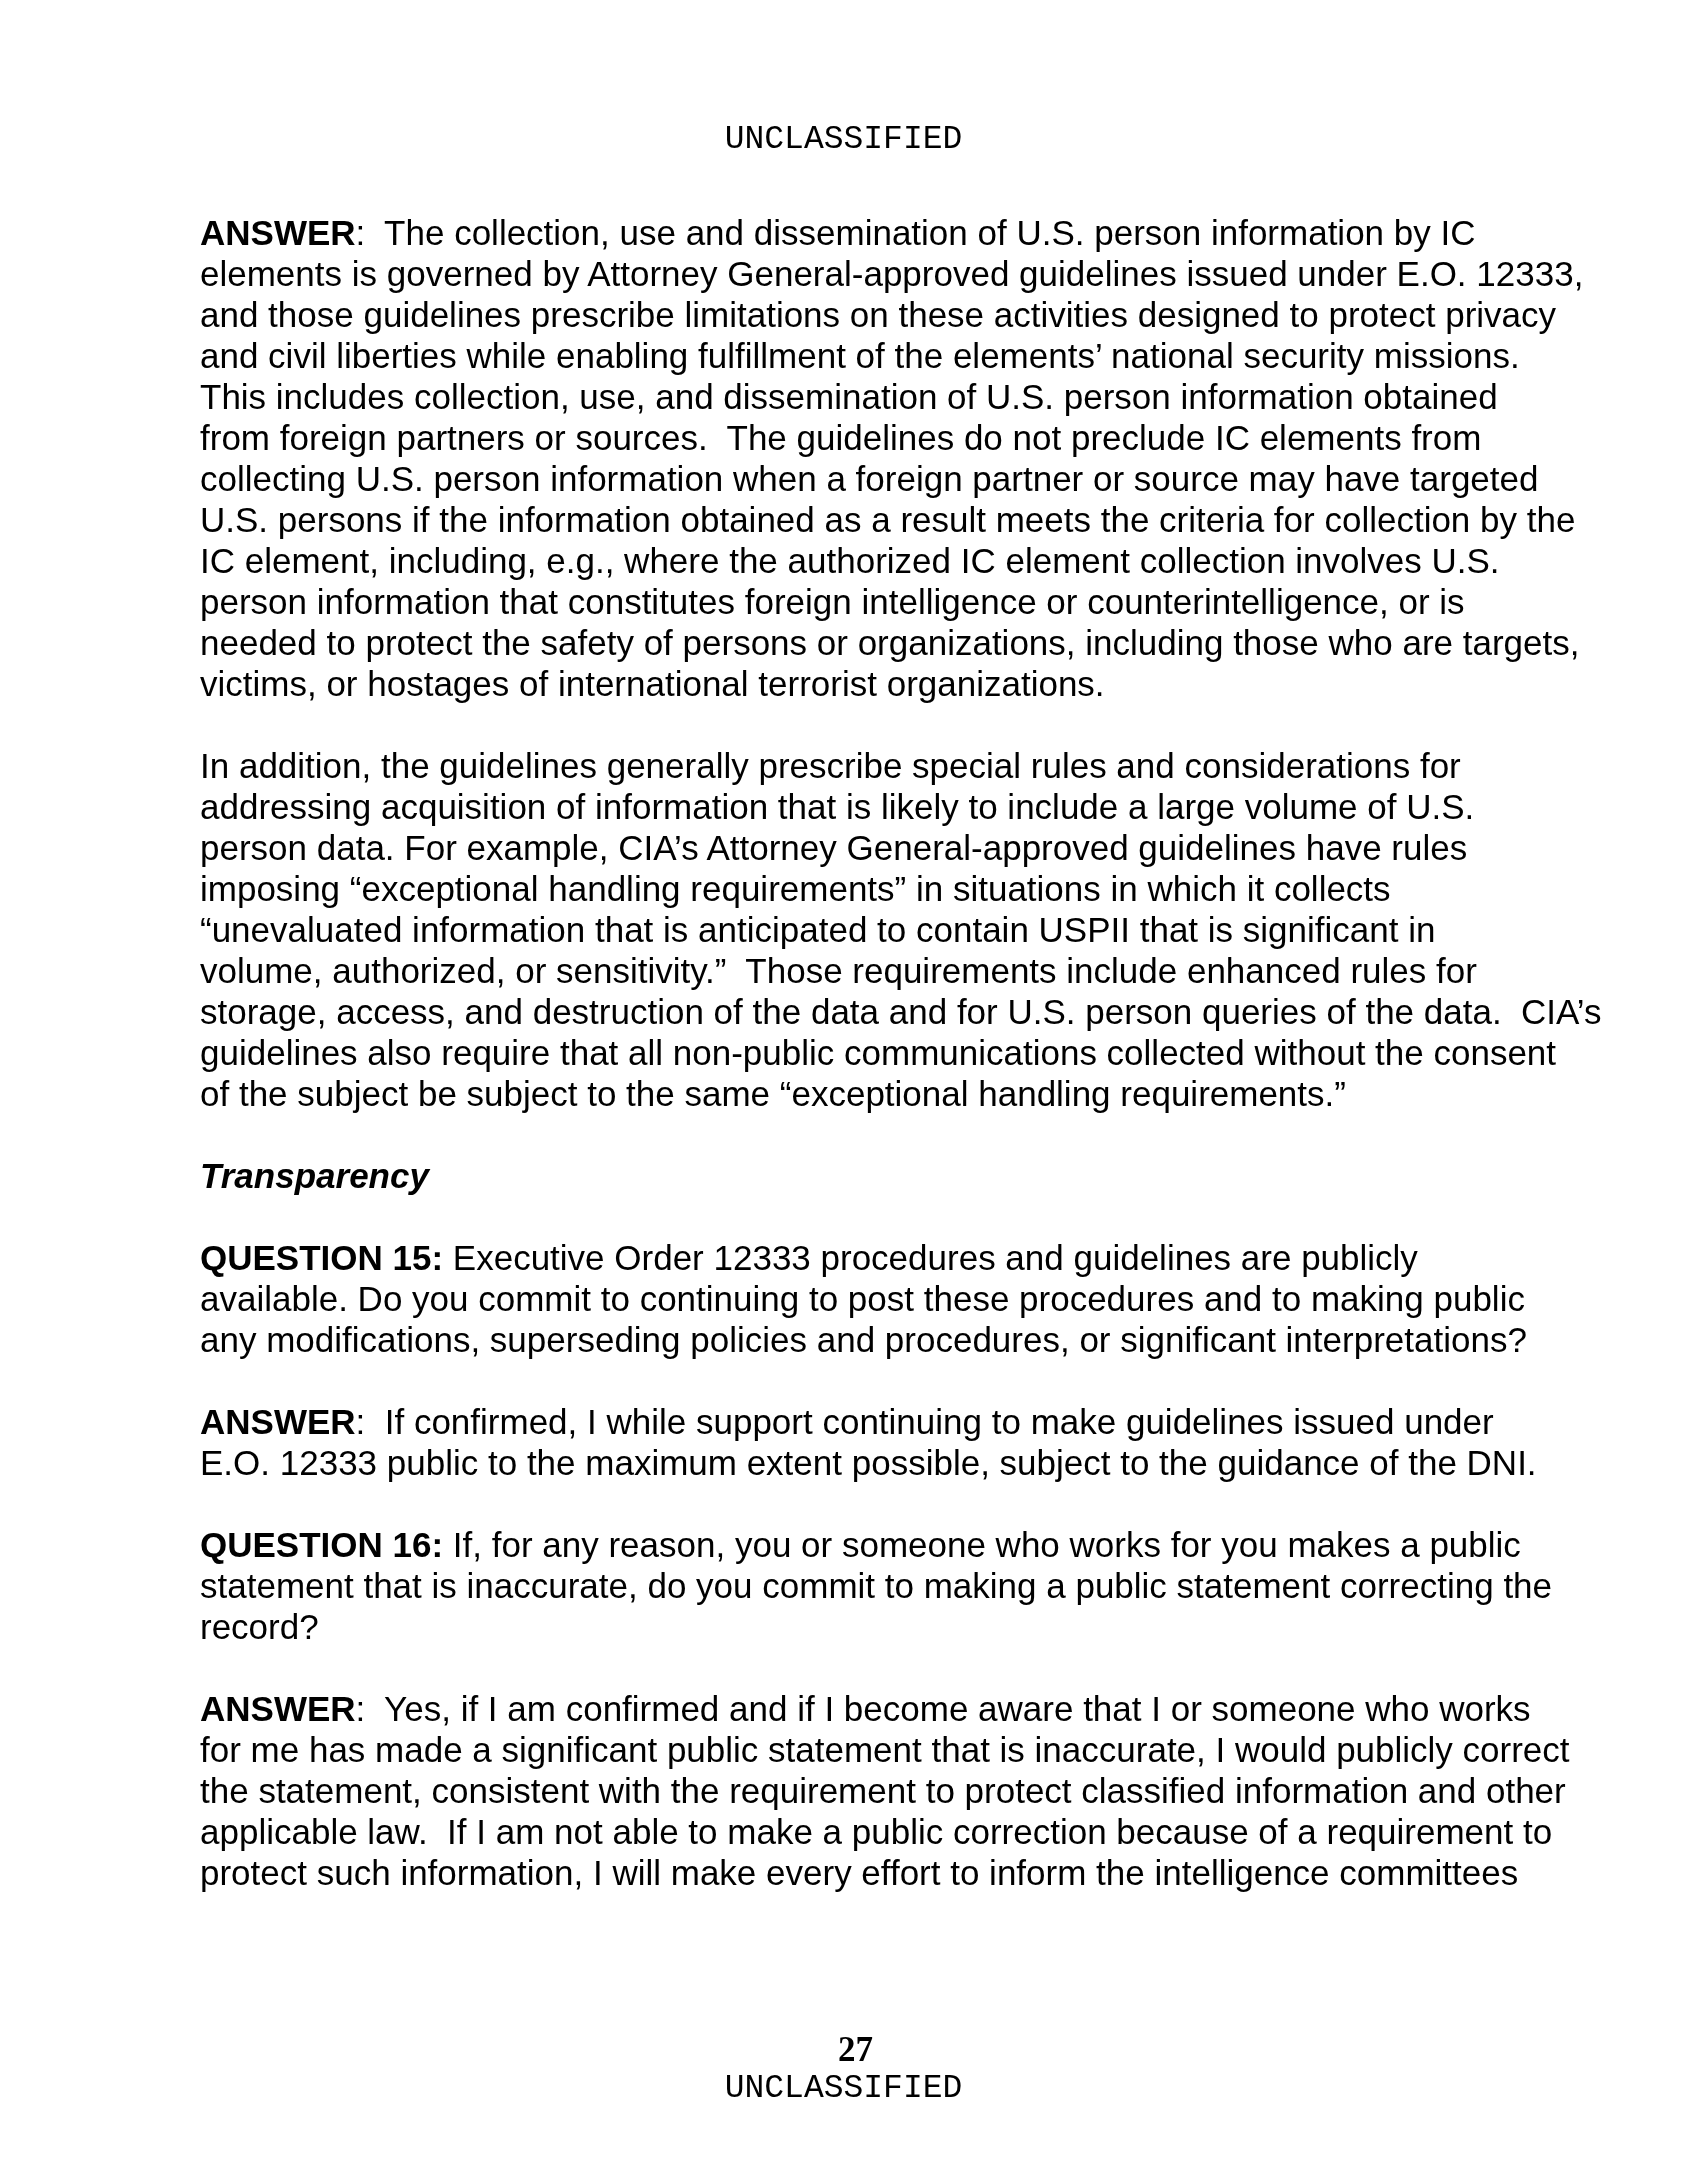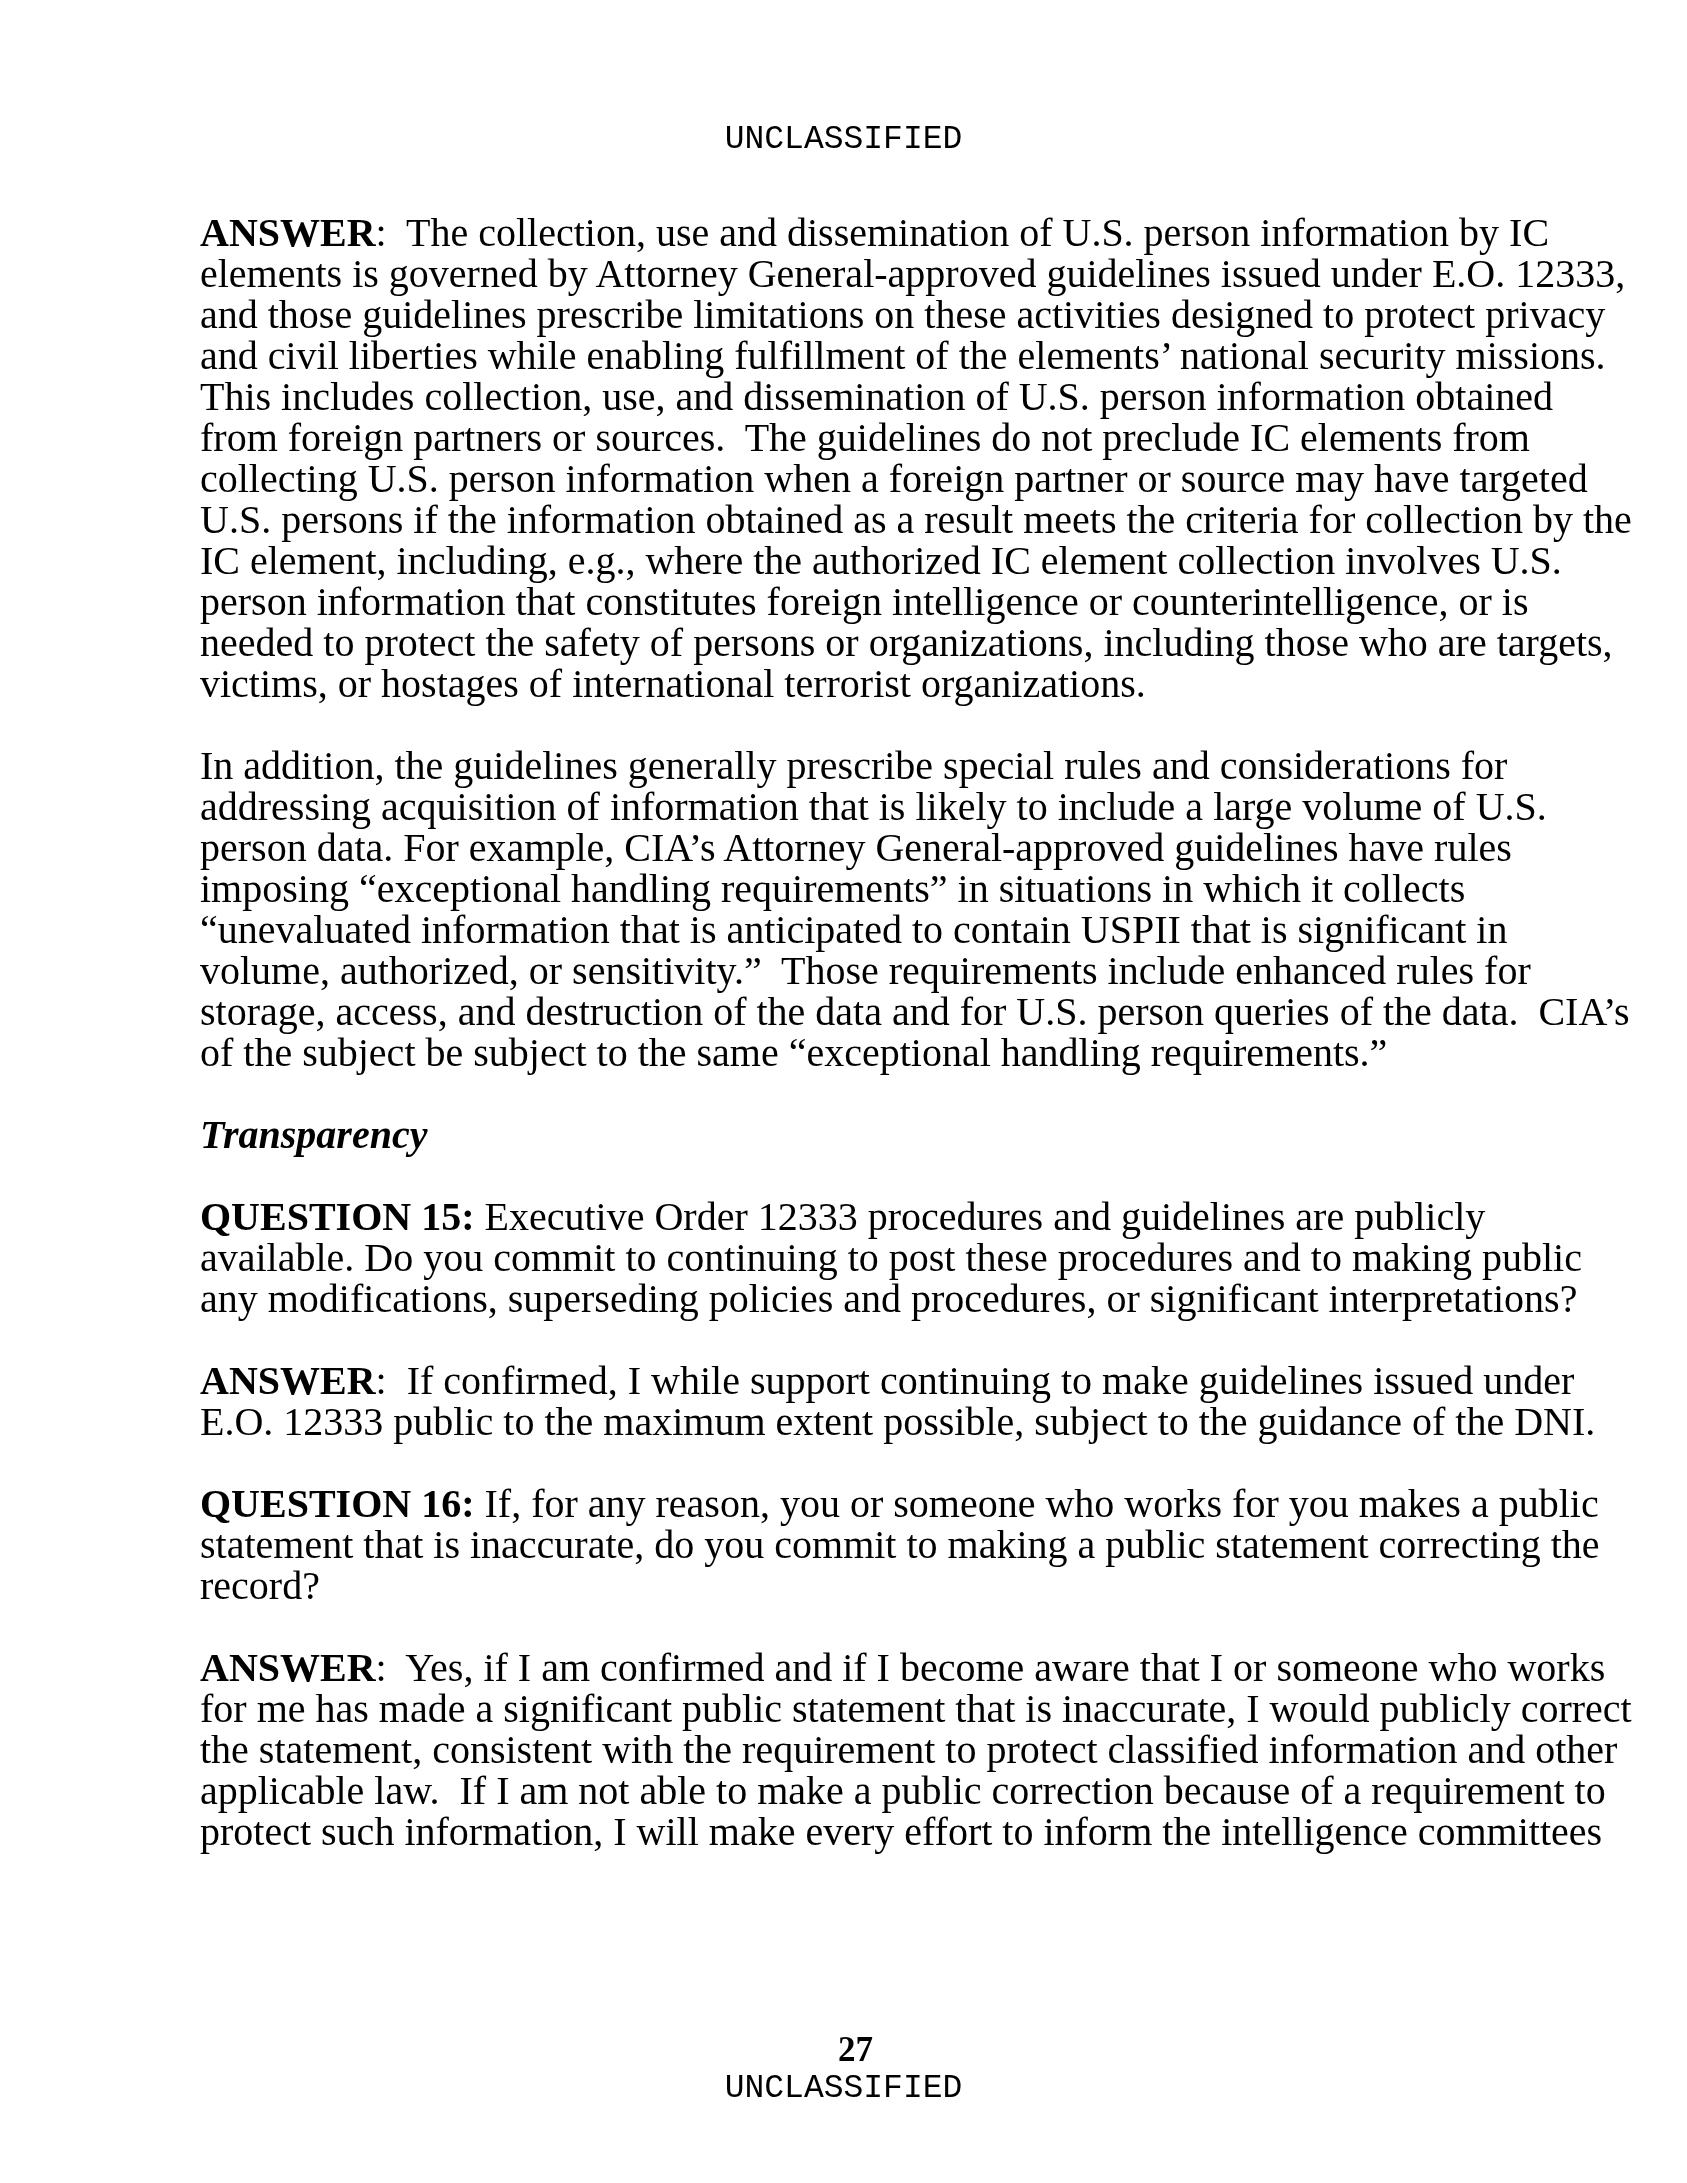--- a/index.html
+++ b/index.html
@@ -12,22 +12,22 @@
   }
   .marking.top { top: 108px; }
   .marking.bottom { top: 2057px; }
   .page-number {
     position: absolute; left: 0; width: 1687px; top: 2017px; text-align: center;
     font-family: "Liberation Serif", "DejaVu Serif", serif;
     font-size: 35px; line-height: 41px; font-weight: bold; padding-left: 12px;
   }
   .body {
     position: absolute; left: 200px; top: 200px; width: 1323px;
-    font-family: Liberation Serif, serif;
-    font-size: 40px; line-height: 41px;
+    font-family: Liberation Sans, sans-serif;
+    font-size: 35px; line-height: 41px;
   }
   .block { margin: 0 0 41px 0; }
   .line { white-space: pre; height: 41px; }
   .b { font-weight: bold; }
   .bi { font-weight: bold; font-style: italic; }
 </style>
 </head>
 <body>
 
 <div class="page">
@@ -49,20 +49,21 @@
         <div class="line"><span>victims, or hostages of international terrorist organizations.</span></div>
       </div>
       <div class="block">
         <div class="line"><span>In addition, the guidelines generally prescribe special rules and considerations for</span></div>
         <div class="line"><span>addressing acquisition of information that is likely to include a large volume of U.S.</span></div>
         <div class="line"><span>person data. For example, CIA’s Attorney General-approved guidelines have rules</span></div>
         <div class="line"><span>imposing “exceptional handling requirements” in situations in which it collects</span></div>
         <div class="line"><span>“unevaluated information that is anticipated to contain USPII that is significant in</span></div>
         <div class="line"><span>volume, authorized, or sensitivity.”  Those requirements include enhanced rules for</span></div>
         <div class="line"><span>storage, access, and destruction of the data and for U.S. person queries of the data.  CIA’s</span></div>
+        <div class="line"><span>guidelines also require that all non-public communications collected without the consent</span></div>
         <div class="line"><span>of the subject be subject to the same “exceptional handling requirements.”</span></div>
       </div>
       <div class="block">
         <div class="line"><span class="bi">Transparency</span></div>
       </div>
       <div class="block">
         <div class="line"><span class="b">QUESTION 15:</span><span> Executive Order 12333 procedures and guidelines are publicly</span></div>
         <div class="line"><span>available. Do you commit to continuing to post these procedures and to making public</span></div>
         <div class="line"><span>any modifications, superseding policies and procedures, or significant interpretations?</span></div>
       </div>

